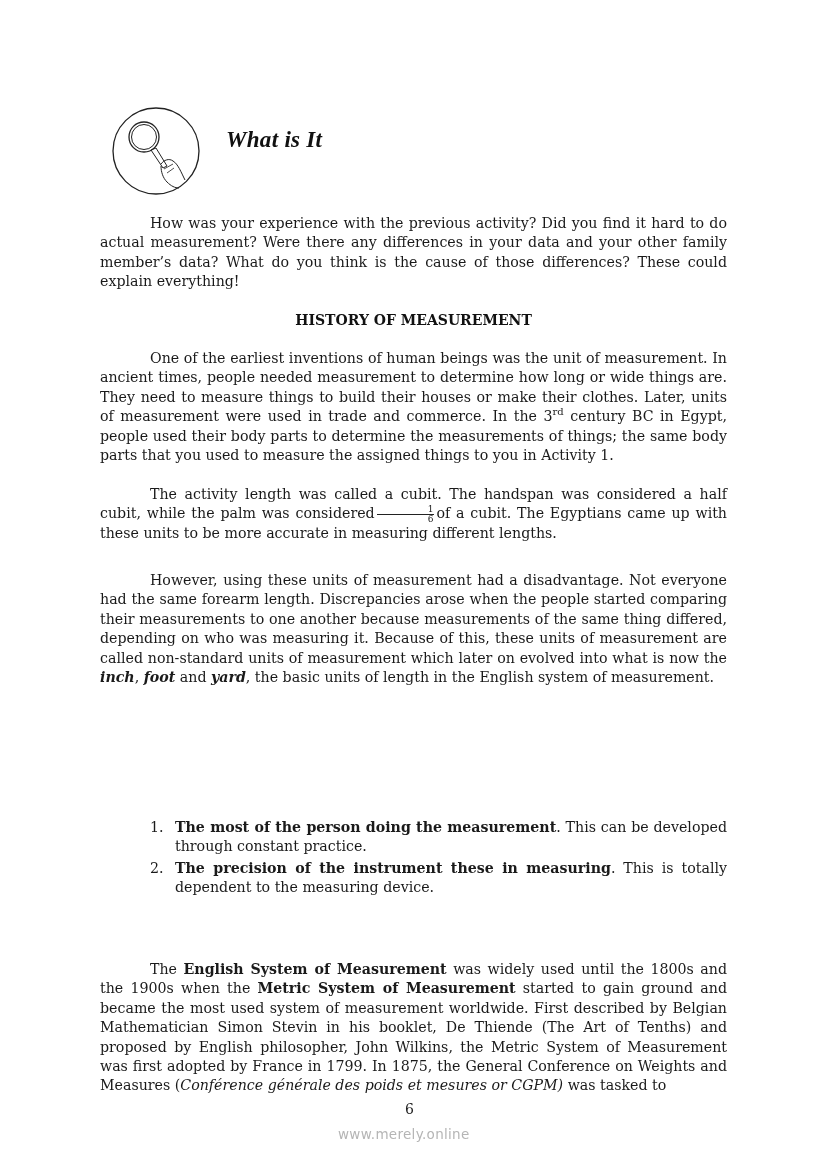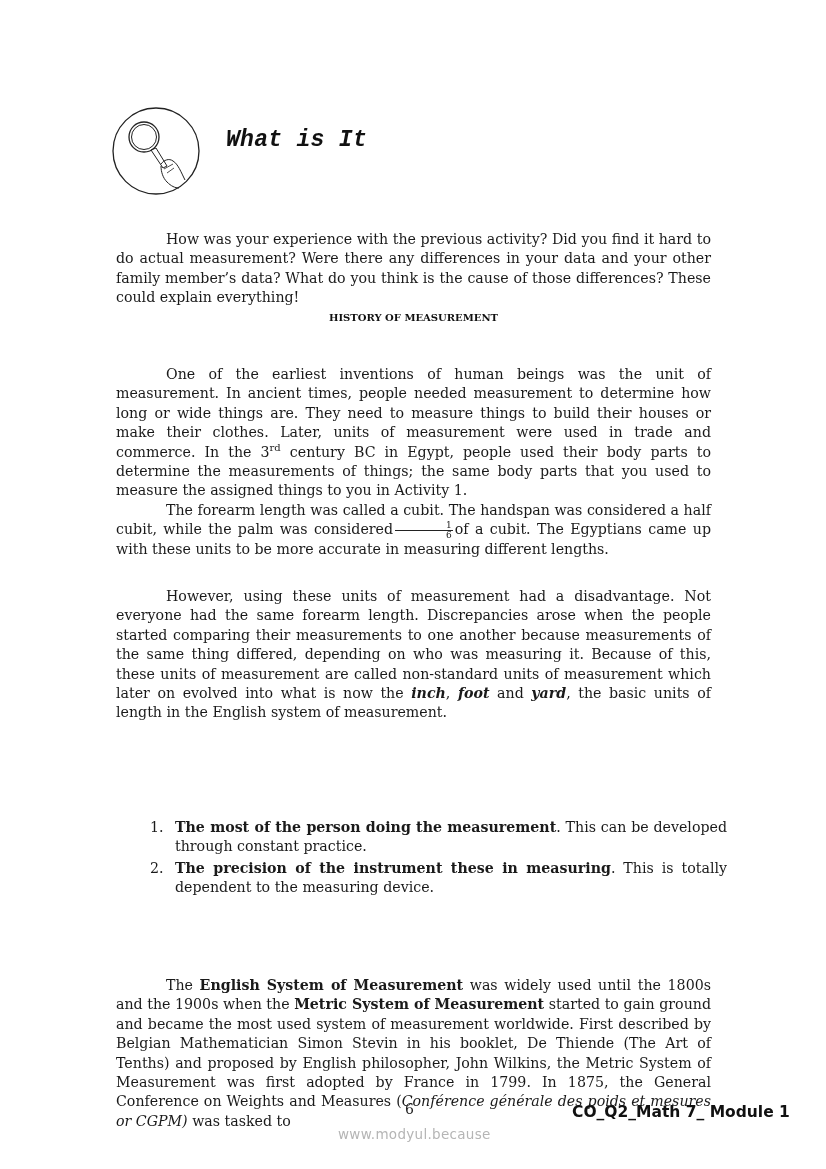--- a/index.html
+++ b/index.html
@@ -1,32 +1,32 @@
 <!DOCTYPE html>
 <html><head>
 <meta charset="utf-8">
 <style>
   html, body { margin: 0; padding: 0; background: #ffffff; }
   body { width: 826px; height: 1169px; position: relative; overflow: hidden; color: #1a1a1a; }
   .page { position: absolute; left: 0; top: 0; width: 826px; height: 1169px; }
   .header-icon { position: absolute; left: 111px; top: 106px; width: 90px; height: 90px; }
   .section-title {
     position: absolute; left: 226px; top: 127px;
-    font-family: Liberation Mono, monospace; font-weight: bold; font-style: italic;
+    font-family: Liberation Serif, serif; font-weight: bold; font-style: italic;
     font-size: 23px; color: #111; letter-spacing: 0.3px;
   }
   .body-text {
     position: absolute; left: 100px; width: 627px;
     font-family: "DejaVu Serif", serif; font-size: 14.2px; line-height: 19.4px;
     text-align: justify; color: #1a1a1a;
   }
-  .body-text p { margin: 16px; text-indent: 50px; }
+  .body-text p { margin: 0; text-indent: 50px; }
   .heading {
     position: absolute; left: 100px; width: 627px; top: 312px;
-    font-family: "DejaVu Serif", serif; font-weight: bold; font-size: 10px;
+    font-family: "DejaVu Serif", serif; font-weight: bold; font-size: 14px;
     text-align: center; color: #111;
   }
   .fraction { display: inline-block; vertical-align: middle; text-align: center; font-size: 9px; line-height: 9px; margin: 0 2px; }
   .fraction .num { display: block; border-bottom: 1px solid #222; padding: 0 1px; }
   .fraction .den { display: block; }
   sup { font-size: 10px; line-height: 0; }
   .list { position: absolute; left: 150px; width: 577px; font-family: "DejaVu Serif", serif; font-size: 14.2px; line-height: 19.4px; text-align: justify; }
   .list-item { position: relative; padding-left: 25px; margin-bottom: 2px; }
   .list-item .num-label { position: absolute; left: 0; top: 0; }
   .page-number { position: absolute; left: 405px; top: 1101px; font-family: "DejaVu Serif", serif; font-size: 14px; color: #222; }
@@ -55,21 +55,21 @@
     <p>How was your experience with the previous activity? Did you find it hard to do actual measurement? Were there any differences in your data and your other family member’s data? What do you think is the cause of those differences? These could explain everything!</p>
   </div>
 
   <div class="heading">HISTORY OF MEASUREMENT</div>
 
   <div class="body-text" style="top:349px;">
     <p><span>One of the earliest inventions of human beings was the unit of measurement. In ancient times, people needed measurement to determine how long or wide things are. They need to measure things to build their houses or make their clothes. Later, units of measurement were used in trade and commerce.   In the 3</span><sup>rd</sup><span> century BC in Egypt, people used their body parts to determine the measurements of things; the same body parts that you used to measure the assigned things to you in Activity 1.</span></p>
   </div>
 
   <div class="body-text" style="top:485px;">
-    <p><span>The forearm length was called a cubit.  The handspan was considered a half cubit, while the palm was considered</span><span class="fraction"><span class="num">1</span><span class="den">6</span></span><span>of a cubit.  The Egyptians came up with these units to be more accurate in measuring different lengths.</span></p>
+    <p><span>The activity length was called a cubit.  The handspan was considered a half cubit, while the palm was considered</span><span class="fraction"><span class="num">1</span><span class="den">6</span></span><span>of a cubit.  The Egyptians came up with these units to be more accurate in measuring different lengths.</span></p>
   </div>
 
   <div class="body-text" style="top:571px;">
     <p><span>However, using these units of measurement had a disadvantage.  Not everyone had the same forearm length.  Discrepancies arose when the people started comparing their measurements to one another because measurements of the same thing differed, depending on who was measuring it.  Because of this, these units of measurement are called non-standard units of measurement which later on evolved into what is now the </span><b><i>inch</i></b><span>, </span><b><i>foot</i></b><span> and </span><b><i>yard</i></b><span>, the basic units of length in the English system of measurement.</span></p>
   </div>
 
 
 
   <div class="list" style="top:818px;">
     <div class="list-item">
@@ -80,15 +80,14 @@
       <span class="num-label">2.</span>
       <b>The precision of the instrument these in measuring</b><span>. This is totally dependent to the measuring device.</span>
     </div>
   </div>
 
   <div class="body-text" style="top:960px;">
     <p><span>The </span><b>English System of Measurement</b><span> was widely used until the 1800s and the 1900s when the </span><b>Metric System of Measurement</b><span> started to gain ground and became the most used system of measurement worldwide.  First described by Belgian Mathematician Simon Stevin in his booklet, De Thiende (The Art of Tenths) and proposed by English philosopher, John Wilkins, the Metric System of Measurement was first adopted by France in 1799.  In 1875, the General Conference on Weights and Measures (</span><i>Conférence générale des poids et mesures or CGPM)</i><span> was tasked to</span></p>
   </div>
 
   <div class="page-number">6</div>
-  <div class="module-code">CO_Q2_Math 7_ Module 1</div>
-  <div class="watermark">www.modyul.because</div>
+  <div class="watermark">www.merely.online</div>
 </div>
 
 </body></html>

